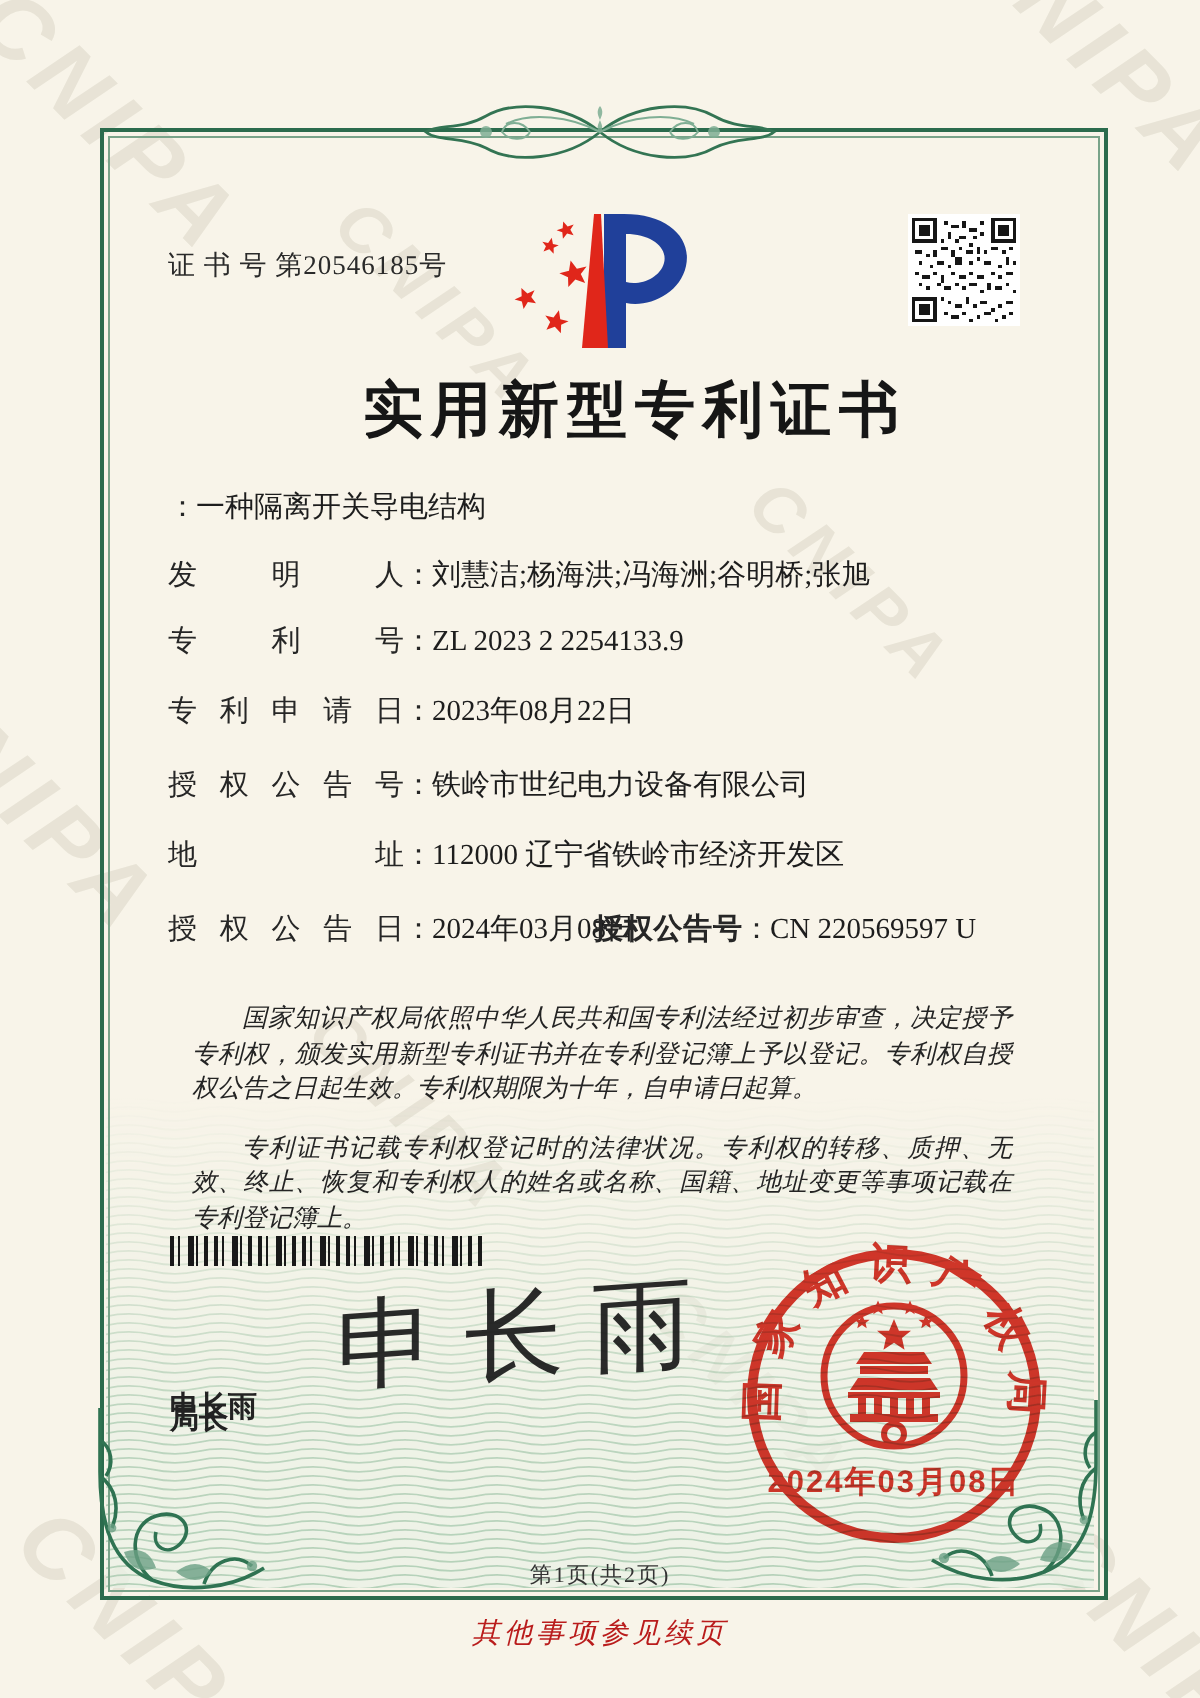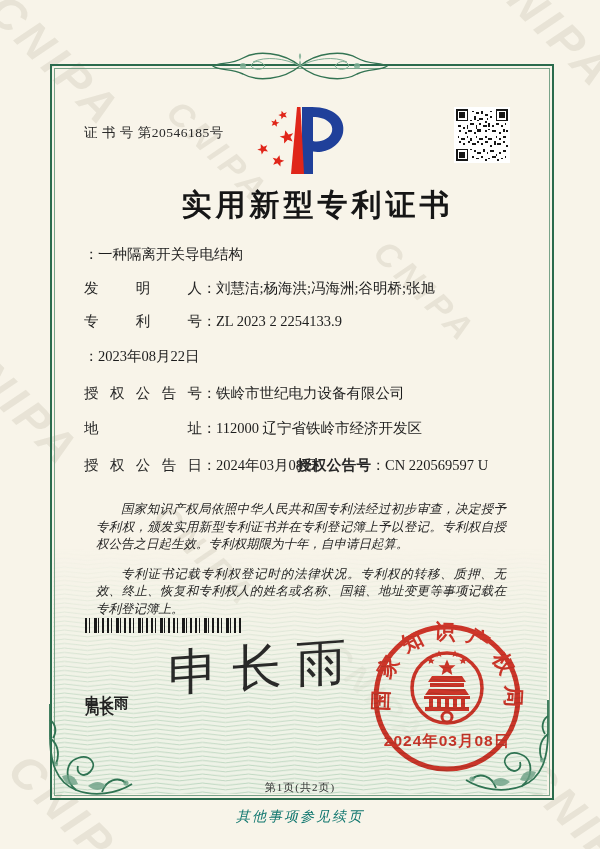--- a/index.html
+++ b/index.html
@@ -45,21 +45,21 @@
   .signer-title{position:absolute;left:85px;top:700px;font-family:"Liberation Sans","DejaVu Sans",sans-serif;
                 font-weight:bold;font-size:14.5px;color:#222;}
   .signer-name{position:absolute;left:85px;top:694px;font-family:"Liberation Sans","DejaVu Sans",sans-serif;
                font-weight:bold;font-size:14.5px;color:#222;}
   .signature{position:absolute;left:168px;top:634px;font-size:50px;color:#191919;letter-spacing:14px;
              transform:rotate(-4deg) skewX(-4deg);opacity:.92;white-space:nowrap;}
   .seal{position:absolute;left:367px;top:618px;opacity:.93;mix-blend-mode:multiply;}
   .page-info{position:absolute;left:0;right:0;top:780px;text-align:center;font-size:11px;
              letter-spacing:1px;color:#333;}
   .cont-note{position:absolute;left:0;right:0;top:808px;text-align:center;font-size:14px;
-             font-style:italic;letter-spacing:2px;color:#0f766e;}
+             font-style:italic;letter-spacing:2px;color:#b91c1c;}
 </style>
 </head>
 <body>
 
 <div class="page">
 
   <div class="wm wm-lg" style="left:55px;top:60px">CNIPA</div>
   <div class="wm wm-lg" style="left:548px;top:22px">CNIPA</div>
   <div class="wm wm-sm" style="left:218px;top:152px">CNIPA</div>
   <div class="wm wm-sm" style="left:425px;top:292px">CNIPA</div>
@@ -263,20 +263,21 @@
     <span class="f-label">发明人</span>
       <span class="f-colon">：</span>
       <span class="f-value">刘慧洁;杨海洪;冯海洲;谷明桥;张旭</span>
   </div>
   <div class="field-row" style="top:311px">
     <span class="f-label">专利号</span>
       <span class="f-colon">：</span>
       <span class="f-value">ZL 2023 2 2254133.9</span>
   </div>
   <div class="field-row" style="top:346px">
+    <span class="f-label">专利申请日</span>
       <span class="f-colon">：</span>
       <span class="f-value">2023年08月22日</span>
   </div>
   <div class="field-row" style="top:383px">
     <span class="f-label">授权公告号</span>
       <span class="f-colon">：</span>
       <span class="f-value">铁岭市世纪电力设备有限公司</span>
   </div>
   <div class="field-row" style="top:418px">
     <span class="f-label">地址</span>

